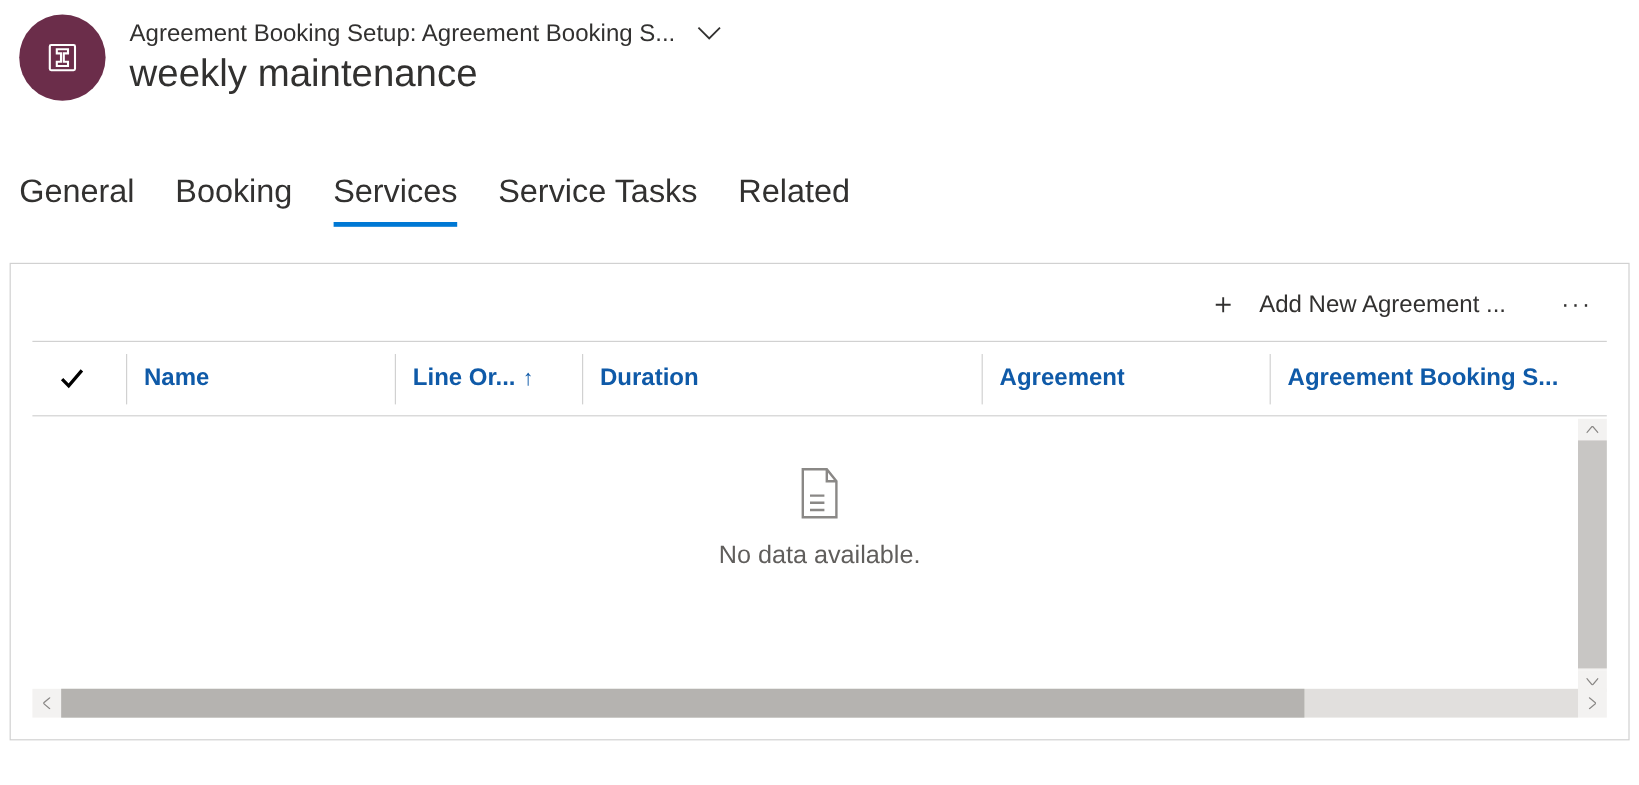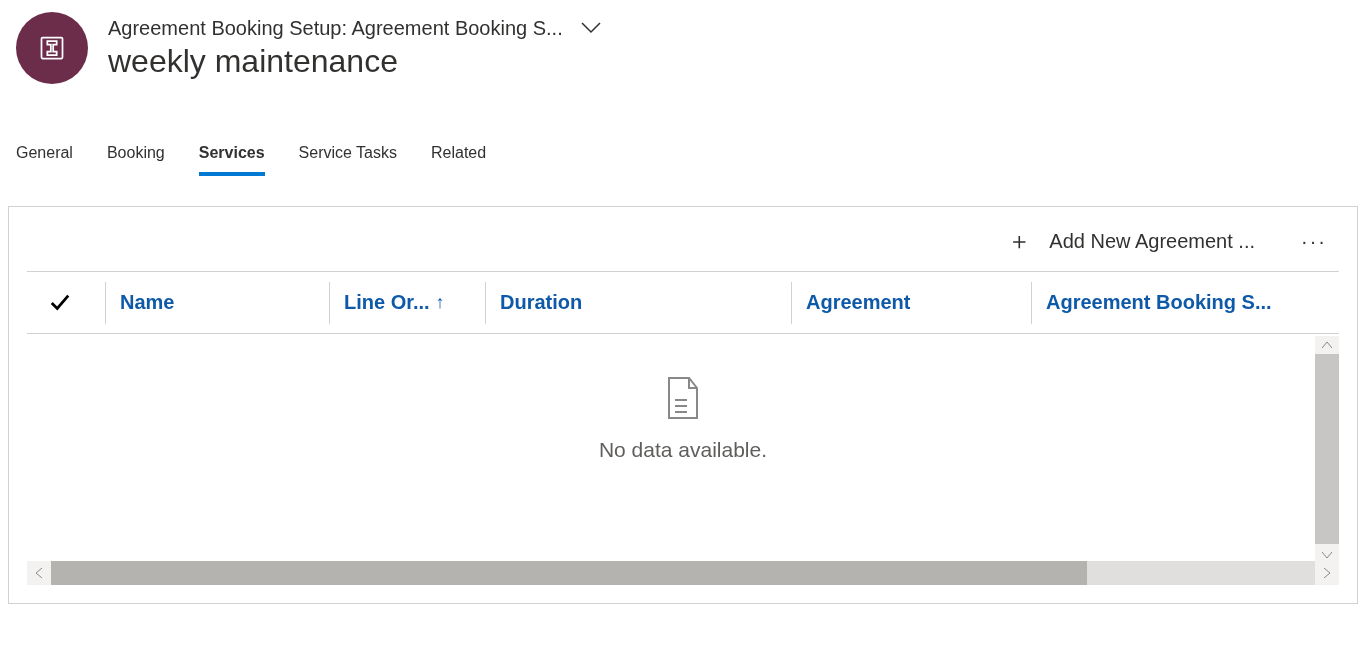--- a/index.html
+++ b/index.html
@@ -63,28 +63,28 @@
       font-weight: 400;
       color: #323130;
     }
     
     .tabs {
       display: flex;
       gap: 34px;
       padding: 60px 16px 0 16px;
     }
     .tab {
-      font-size: 16px;
+      font-size: 27px;
       color: #323130;
       cursor: pointer;
       padding-bottom: 10px;
       border-bottom: 4px solid transparent;
     }
     .tab.active {
-      font-weight: 700;
+      font-weight: 400;
       border-bottom: 4px solid #0078d4;
     }
     
     .grid-wrapper {
       margin: 30px 8px 0 8px;
       border: 1px solid #d1d1d1;
       padding: 16px 18px 18px 18px;
       height: 398px;
       position: relative;
     }
@@ -146,21 +146,21 @@
       font-size: 20px;
       color: #0f5aa8;
       cursor: pointer;
       white-space: nowrap;
       overflow: hidden;
       font-weight: bold;
     }
     .col-name { width: 224px; }
     .col-lineorder { width: 156px; }
     .col-duration { width: 306px; }
-    .col-agreement { width: 240px; }
+    .col-agreement { width: 240px; margin-left: 27px; }
     .col-abs { width: 260px; }
     .col .ellipsis {
       overflow: hidden;
       text-overflow: ellipsis;
     }
     .sort-arrow {
       font-size: 18px;
     }
     
     .empty-state {

